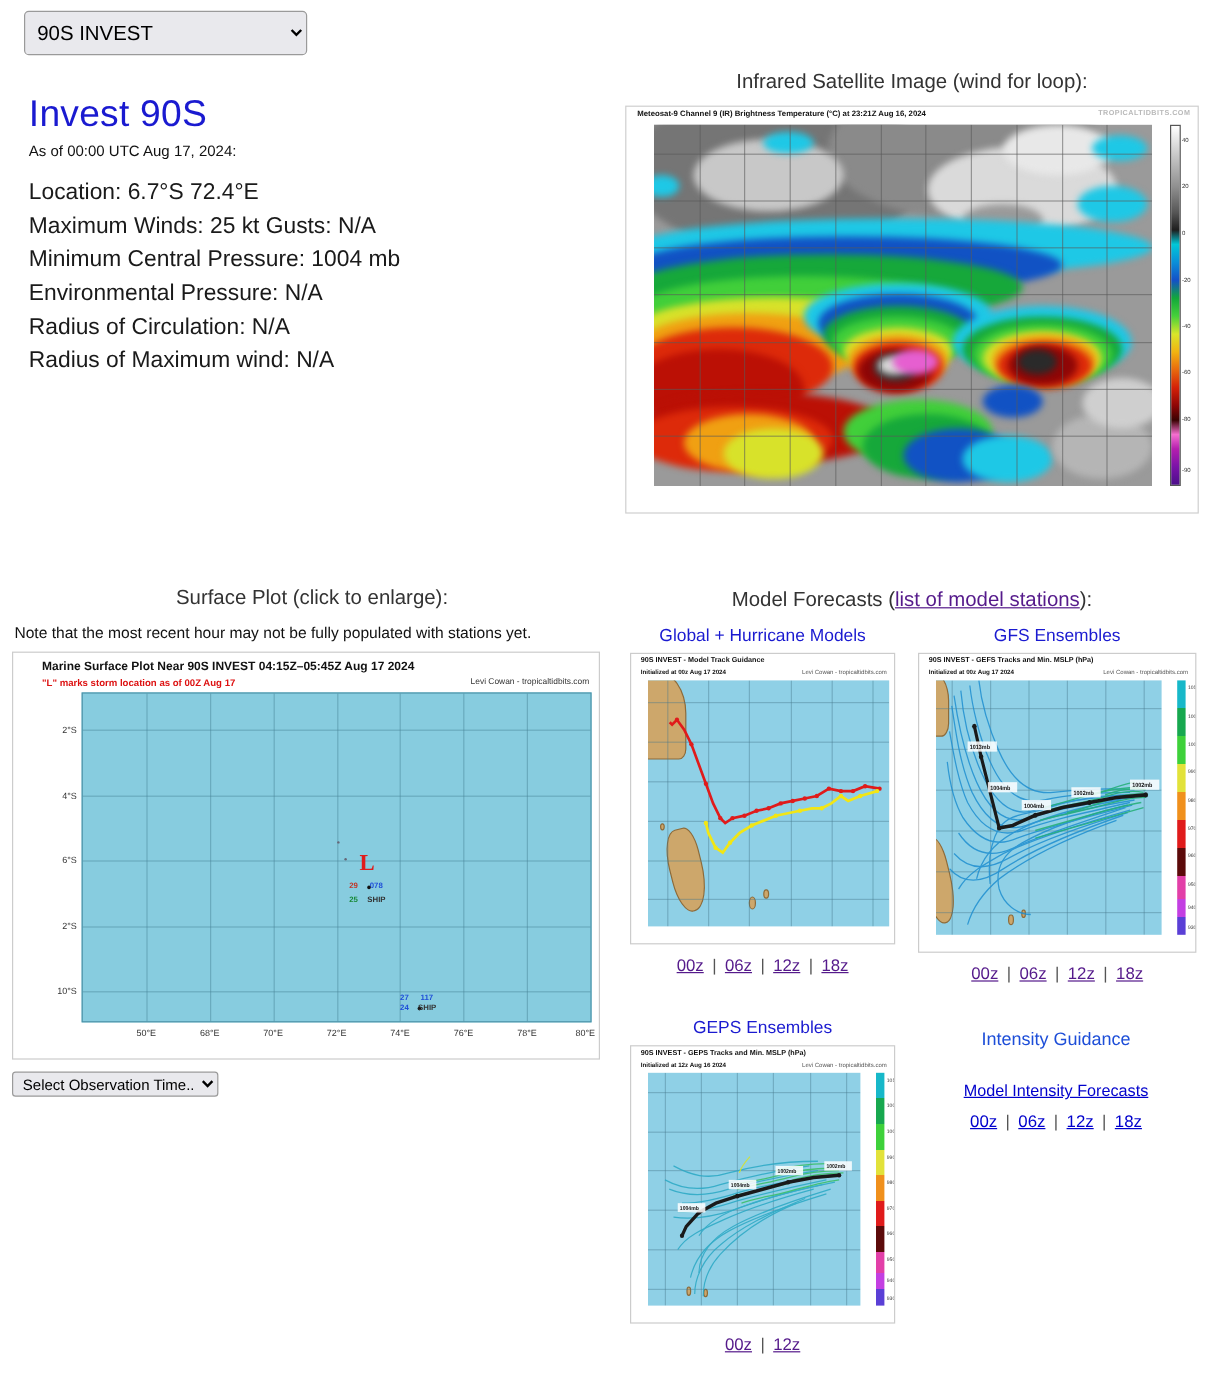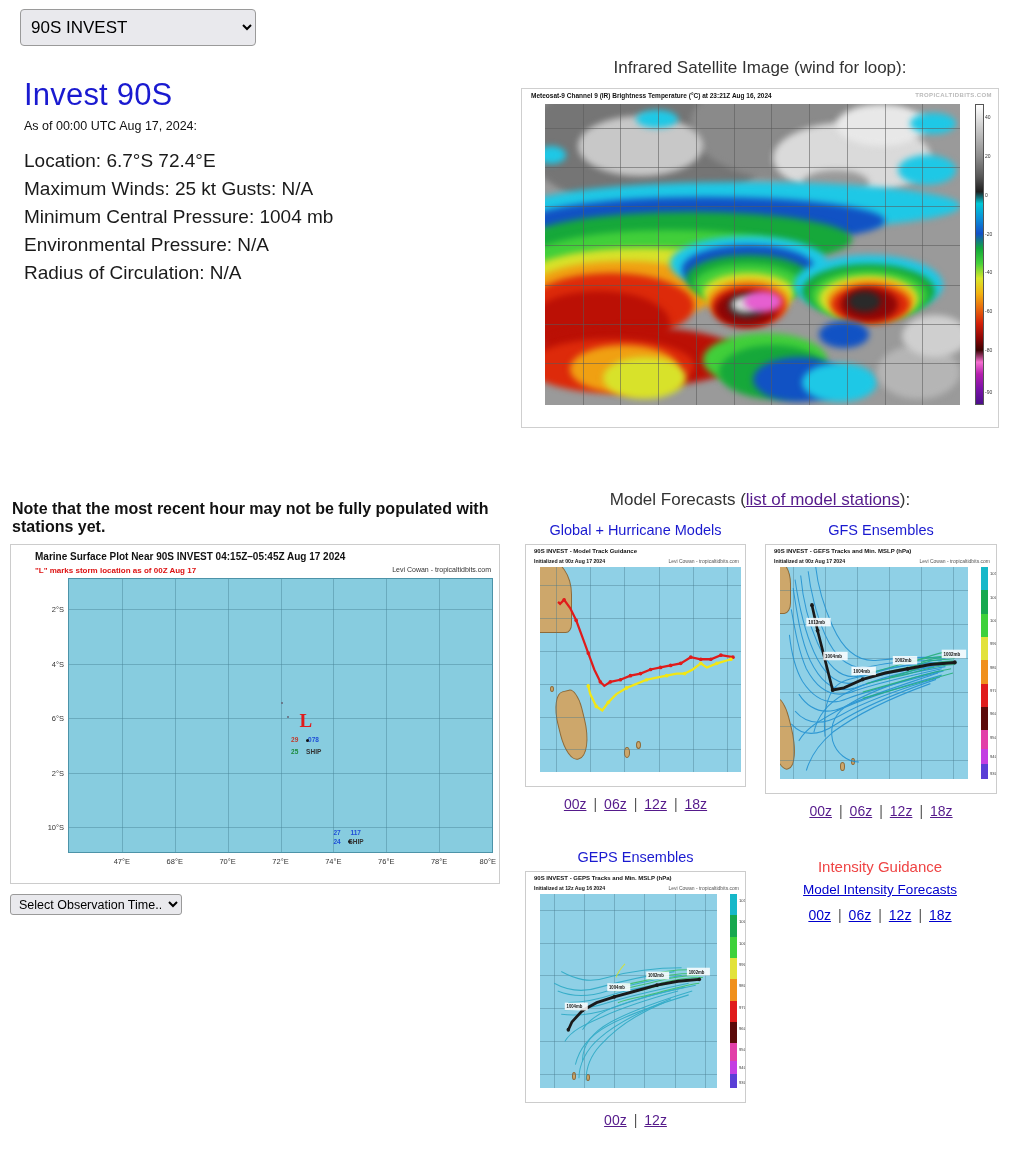--- a/index.html
+++ b/index.html
@@ -74,21 +74,21 @@
       #12a83a 48%, #46d13a 53%, #d9e62a 58%,
       #f2b310 63%, #e8690d 68%, #d42008 73%,
       #8d0505 78%, #3a0202 82%,
       #f56fd0 86%, #b51fae 90%, #7a12a8 95%, #4b0f8a 100%);
     border: 1px solid #555;
   }
   .satbar-lab { position: absolute; left: 100%; margin-left: 2px; font-size: 5px; color: #333; transform: translateY(-50%); }
 
   
   .surf-block { position: absolute; left: 10px; top: 488px; width: 500px; }
-  .surf-note { font-size: 16px; color: #111; margin: 12px 0 8px 2px; font-weight: bold; }
+  .surf-note { font-size: 13px; color: #111; margin: 12px 0 8px 2px; }
   .surffig {
     position: relative; width: 490px; height: 340px;
     background: #fff; border: 1px solid #ccc; overflow: hidden;
   }
   .surffig .s-title { position: absolute; left: 24px; top: 6px; font-size: 10px; font-weight: bold; color: #111; }
   .surffig .s-sub { position: absolute; left: 24px; top: 21px; font-size: 8px; font-weight: bold; color: #d11; }
   .surffig .s-credit { position: absolute; right: 8px; top: 21px; font-size: 7px; color: #333; }
   .surf-canvas {
     position: absolute; left: 57px; top: 33px; right: 6px; bottom: 30px;
     background: #87ccdf; border: 1.5px solid #4d93a8;
@@ -139,21 +139,21 @@
       #5c0a0a 66%, #5c0a0a 77%, #e23fa8 77%, #e23fa8 86%,
       #c33fe2 86%, #c33fe2 93%, #5a3fd6 93%, #5a3fd6 100%);
   }
   .mbar-lab { position: absolute; left: 100%; margin-left: 2px; font-size: 4.2px; color: #333; transform: translateY(-50%); white-space: nowrap; }
 
   .timelinks { text-align: center; font-size: 14px; margin-top: 9px; color: #333; }
   .timelinks a { margin: 0 3px; }
   .timelinks .sep { color: #555; margin: 0 4px; }
 
   .intensity { position: absolute; left: 760px; top: 858px; width: 240px; text-align: center; }
-  .intensity .i-head { font-size: 15px; color: #ef4444; margin-bottom: 7px; }
+  .intensity .i-head { font-size: 15px; color: #1d4ed8; margin-bottom: 26px; }
   .intensity .i-link { font-size: 13.5px; margin-bottom: 10px; }
 
   svg.tracks { position: absolute; left: 0; top: 0; width: 100%; height: 100%; overflow: visible; }
 </style>
 </head>
 <body>
 
 <div class="storm-select-wrap">
   <select class="storm-select">
     <option>90S INVEST</option>
@@ -161,20 +161,21 @@
 </div>
 
 <div class="info-col">
   <h1 class="storm-title">Invest 90S</h1>
   <div class="asof">As of 00:00 UTC Aug 17, 2024:</div>
   <div class="stat-line">Location: 6.7°S 72.4°E</div>
   <div class="stat-line">Maximum Winds: 25 kt  Gusts: N/A</div>
   <div class="stat-line">Minimum Central Pressure: 1004 mb</div>
   <div class="stat-line">Environmental Pressure: N/A</div>
   <div class="stat-line">Radius of Circulation: N/A</div>
+  <div class="stat-line">Radius of Maximum wind: N/A</div>
 </div>
 
 <div class="sat-block">
   <div class="sec-head sat-title">Infrared Satellite Image (wind for loop):</div>
   <div class="satfig">
     <div class="fig-title">Meteosat-9 Channel 9 (IR) Brightness Temperature (°C) at 23:21Z Aug 16, 2024</div>
     <div class="fig-credit">TROPICALTIDBITS.COM</div>
 
     <div class="sat-canvas">
 
@@ -258,20 +259,21 @@
       <div class="satbar-lab" style="top:43%">-20</div>
       <div class="satbar-lab" style="top:56%">-40</div>
       <div class="satbar-lab" style="top:69%">-60</div>
       <div class="satbar-lab" style="top:82%">-80</div>
       <div class="satbar-lab" style="top:96%">-90</div>
     </div>
   </div>
 </div>
 
 <div class="surf-block">
+  <div class="sec-head">Surface Plot (click to enlarge):</div>
   <div class="surf-note">Note that the most recent hour may not be fully populated with stations yet.</div>
 
   <div class="surffig">
     <div class="s-title">Marine Surface Plot Near 90S INVEST 04:15Z–05:45Z Aug 17 2024</div>
     <div class="s-sub">"L" marks storm location as of 00Z Aug 17</div>
     <div class="s-credit">Levi Cowan - tropicaltidbits.com</div>
 
     <div class="surf-canvas">
       <div class="surf-gv" style="left:12.5%"></div>
       <div class="surf-gv" style="left:25%"></div>
@@ -285,21 +287,21 @@
       <div class="surf-gh" style="top:51%"></div>
       <div class="surf-gh" style="top:71%"></div>
       <div class="surf-gh" style="top:91%"></div>
 
       <div class="surf-yt" style="top:11%">2°S</div>
       <div class="surf-yt" style="top:31%">4°S</div>
       <div class="surf-yt" style="top:51%">6°S</div>
       <div class="surf-yt" style="top:71%">2°S</div>
       <div class="surf-yt" style="top:91%">10°S</div>
 
-      <div class="surf-xt" style="left:12.5%">47°E</div>
+      <div class="surf-xt" style="left:12.5%">50°E</div>
       <div class="surf-xt" style="left:25%">68°E</div>
       <div class="surf-xt" style="left:37.5%">70°E</div>
       <div class="surf-xt" style="left:50%">72°E</div>
       <div class="surf-xt" style="left:62.5%">74°E</div>
       <div class="surf-xt" style="left:75%">76°E</div>
       <div class="surf-xt" style="left:87.5%">78°E</div>
       <div class="surf-xt" style="left:99%">80°E</div>
 
       <div class="stn-dot" style="left:50%;top:45%;width:2px;height:2px;background:#667;"></div>
       <div class="stn-dot" style="left:51.5%;top:50%;width:2px;height:2px;background:#667;"></div>

